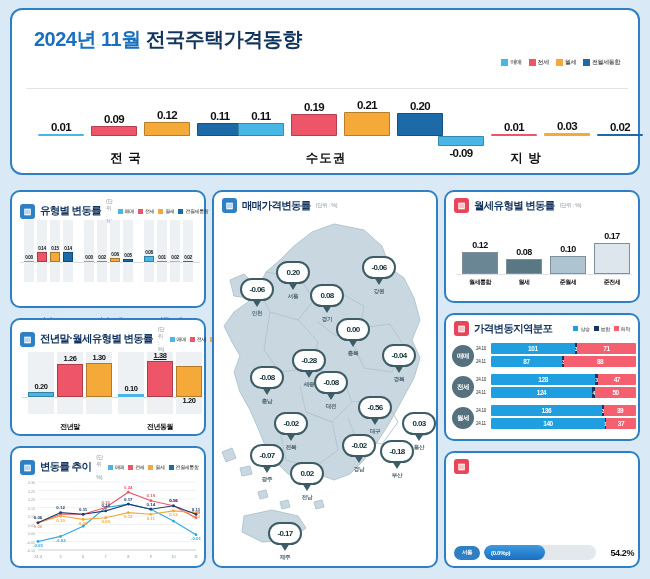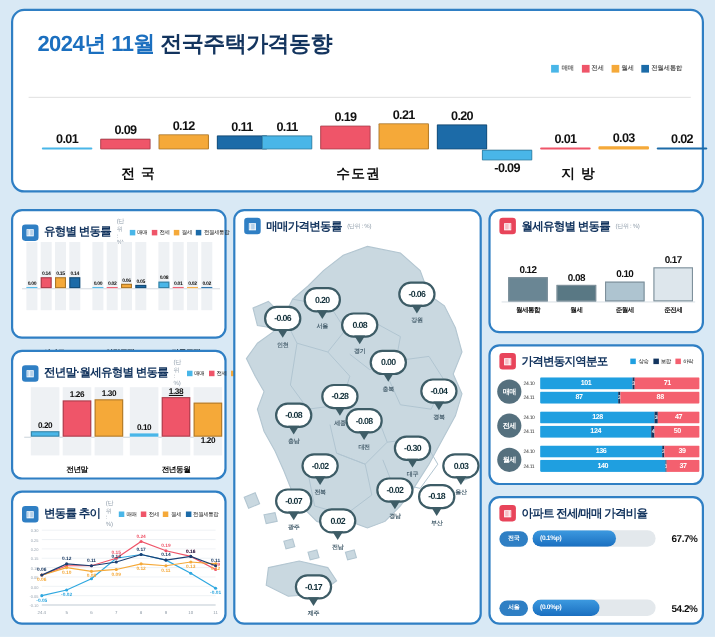--- a/index.html
+++ b/index.html
@@ -556,21 +556,21 @@
           </div>
           <div class="pin" style="left: 100px; top: 155px;">
             <div class="pin-bub">-0.08</div>
             <div class="pin-lbl">대전</div>
           </div>
           <div class="pin" style="left: 168px; top: 128px;">
             <div class="pin-bub">-0.04</div>
             <div class="pin-lbl">경북</div>
           </div>
           <div class="pin" style="left: 144px; top: 180px;">
-            <div class="pin-bub">-0.30</div>
+            <div class="pin-bub">-0.56</div>
             <div class="pin-lbl">대구</div>
           </div>
           <div class="pin" style="left: 188px; top: 196px;">
             <div class="pin-bub">0.03</div>
             <div class="pin-lbl">울산</div>
           </div>
           <div class="pin" style="left: 60px; top: 196px;">
             <div class="pin-bub">-0.02</div>
             <div class="pin-lbl">전북</div>
           </div>
@@ -697,32 +697,22 @@
               <span class="eseg" style="width: 20.7865%; background: rgb(244, 96, 111);">37</span>
             </span>
           </div>
         </div>
       </div>
   </div>
 
   <div class="panel" id="panelF">
     <div class="p-head">
       <span class="p-ico ico-red">▥</span>
-      <span class="p-title">아파트 전세/매매 가격비율</span>
     </div>
     <div class="fplot" id="plotF">
-        <div class="frow" style="top: 0px;">
-          <span class="fbadge">전국</span>
-          <span class="ftrack">
-            <span class="ffill" style="width:67.7%">
-              <span class="fdelta">(0.1%p)</span>
-            </span>
-          </span>
-          <span class="fpct">67.7%</span>
-        </div>
         <div class="frow" style="top: 63px;">
           <span class="fbadge">서울</span>
           <span class="ftrack">
             <span class="ffill" style="width:54.2%">
               <span class="fdelta">(0.0%p)</span>
             </span>
           </span>
           <span class="fpct">54.2%</span>
         </div>
       </div>

